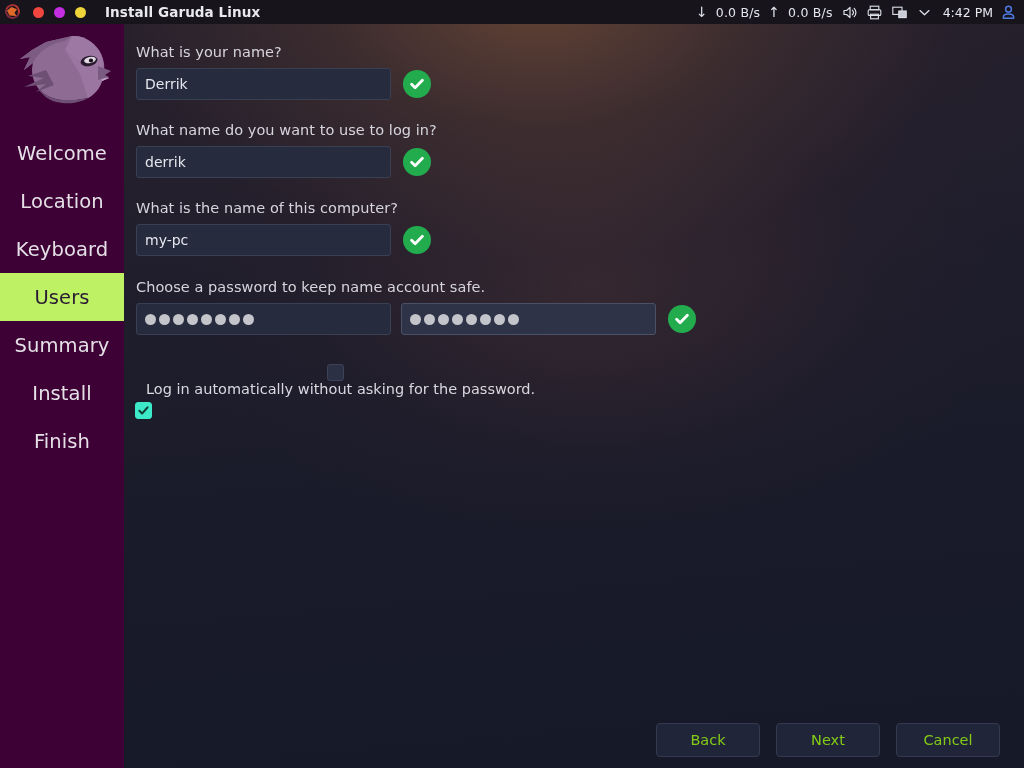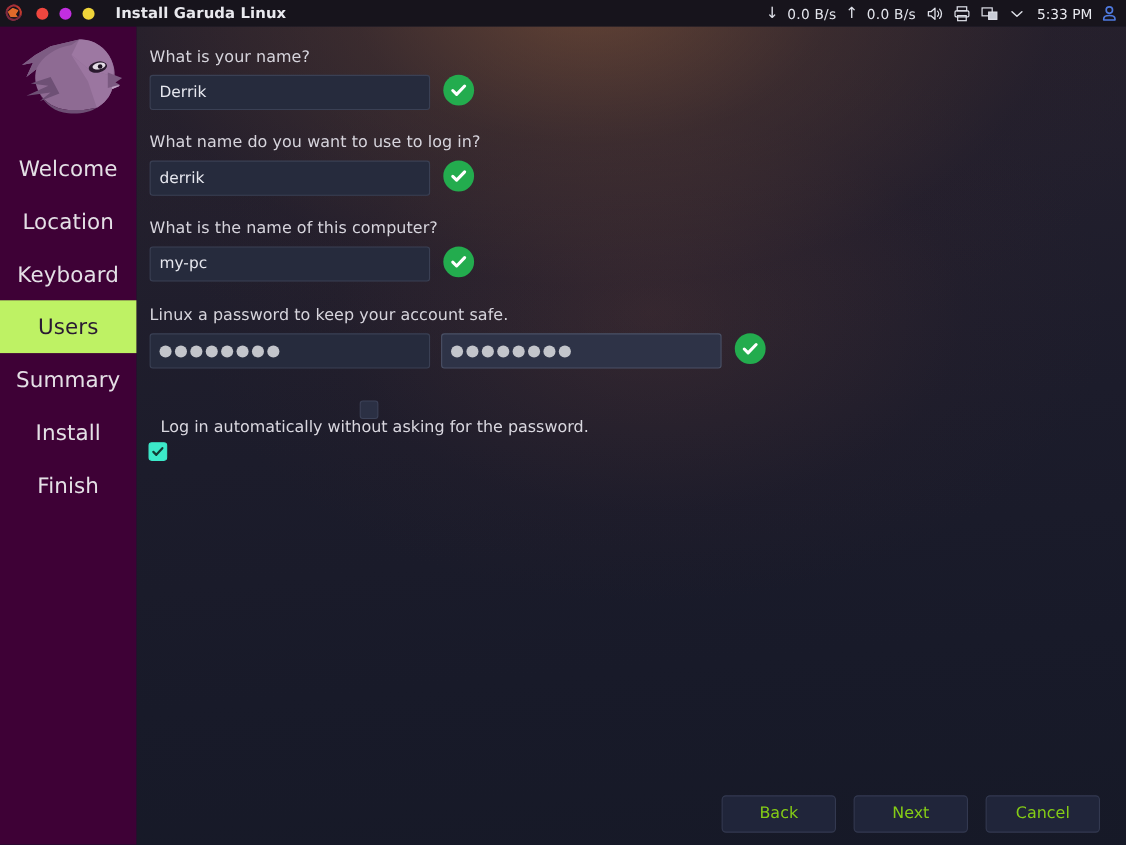--- a/index.html
+++ b/index.html
@@ -142,21 +142,21 @@
   }
 
   #form { position: absolute; top: 0; left: 0; width: 900px; }
 
   .field-label {
     color: #d6d4dc;
     font-size: 14.5px;
     letter-spacing: .05px;
   }
 
-  .row { display: flex; align-items: flex-start; }
+  .row { display: flex; align-items: center; }
 
   .text-input {
     height: 32px;
     background: #262b3d;
     border: 1px solid #3a4054;
     border-radius: 3px;
     color: #e6e7ee;
     font-family: "DejaVu Sans", "Liberation Sans", sans-serif;
     font-size: 14px;
     padding: 0 8px;
@@ -293,21 +293,21 @@
           <rect x="7.8" y="7" width="7.4" height="6.6" fill="#c9ccd6" stroke="#dfe1e9" stroke-width="1.1"></rect>
         </svg>
       </div>
 
       <div class="tray-item">
         <svg class="tray-icon" viewBox="0 0 17 17" aria-hidden="true">
           <path d="M4 6.6l4.5 4.2 4.5-4.2" fill="none" stroke="#dfe1e9" stroke-width="1.3" stroke-linecap="round" stroke-linejoin="round"></path>
         </svg>
       </div>
 
-      <span class="tray-time">5:33 PM</span>
+      <span class="tray-time">4:42 PM</span>
 
       <div class="tray-item user-chip">
         <svg class="tray-icon" viewBox="0 0 17 17" aria-hidden="true">
           <circle cx="8.5" cy="5.2" r="2.9" fill="none" stroke="#4f7ae0" stroke-width="1.5"></circle>
           <path d="M3.4 14.2v-1.1c0-1.9 2.3-3 5.1-3s5.1 1.1 5.1 3v1.1z" fill="none" stroke="#4f7ae0" stroke-width="1.5" stroke-linejoin="round"></path>
         </svg>
       </div>
 
     </div>
   </div>
@@ -389,21 +389,21 @@
         <div class="text-input" style="width:255px;">
           <span>my-pc</span>
         </div>
         <div class="check-ok" style="margin-left:12px;">
           <svg width="18" height="18" viewBox="0 0 18 18" aria-hidden="true">
             <path d="M3.6 9.3 L7.1 12.8 L14.4 5.2" fill="none" stroke="#ffffff" stroke-width="2.8" stroke-linecap="round" stroke-linejoin="round"></path>
           </svg>
         </div>
       </div>
 
-      <div style="position:absolute; left:12px; top:255px;" class="field-label">Linux a password to keep your account safe.</div>
+      <div style="position:absolute; left:12px; top:255px;" class="field-label">Choose a password to keep name account safe.</div>
       <div class="row" style="position:absolute; left:12px; top:279px;">
         <div class="text-input" style="width:255px;">
           <span class="pw-dots">
             <i></i>
               <i></i>
               <i></i>
               <i></i>
               <i></i>
               <i></i>
               <i></i>

